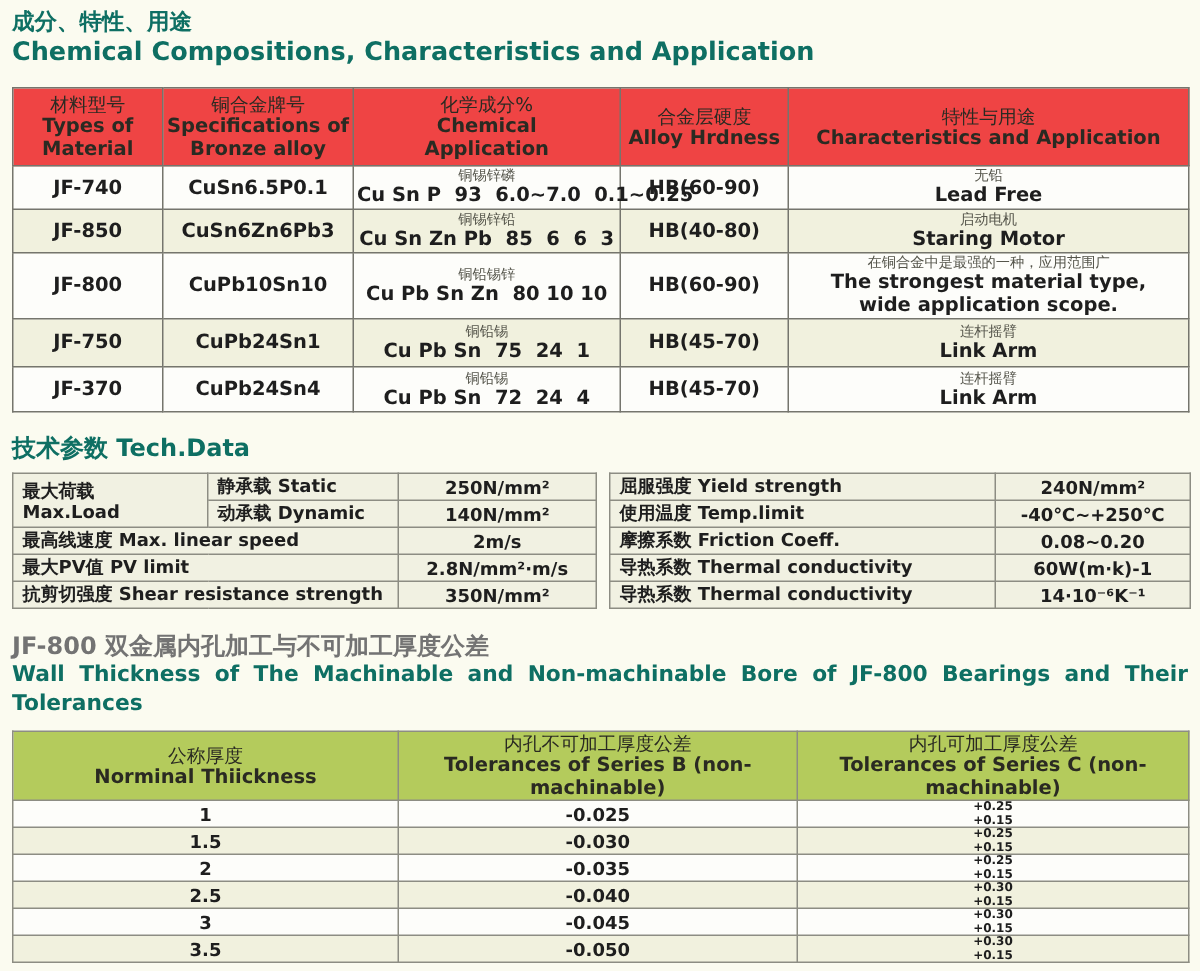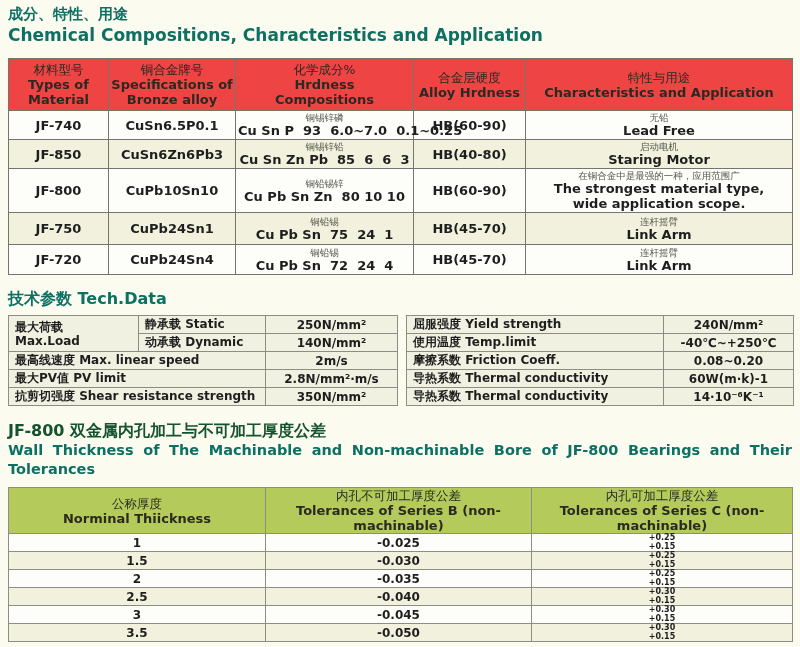--- a/index.html
+++ b/index.html
@@ -10,21 +10,21 @@
     font-family:"DejaVu Sans","Liberation Sans",sans-serif;
     color:#1e1e1e;
     overflow:hidden;
   }
   .page { padding:5px 8px; }
 
   
   .title-zh { color:#0e6f63; font-size:15px; font-weight:bold; line-height:19px; margin:0; }
   .title-en { color:#0e6f63; font-size:17px; font-weight:bold; line-height:22px; margin:0 0 2px 0; }
   .sec2-title { color:#0e6f63; font-size:16px; font-weight:bold; line-height:20px; margin:14px 0 6px 0; }
-  .sec3-title-zh { color:#14532d; font-size:16px; font-weight:bold; line-height:21px; margin:14px 0 0 0; }
+  .sec3-title-zh { color:#737373; font-size:16px; font-weight:bold; line-height:21px; margin:14px 0 0 0; }
   .sec3-title-en { color:#0e6f63; font-size:14.5px; font-weight:bold; line-height:19px; margin:0 0 6px 0; text-align:justify; }
 
   table { border-collapse:collapse; table-layout:fixed; }
 
   
   .comp-table { width:784px; margin-top:12px; }
   .comp-table th, .comp-table td { border:1px solid #75756d; padding:1px 2px; text-align:center; vertical-align:middle; }
   .comp-table th { background:#ef4444; height:52px; font-weight:normal; }
   .hdr-zh { font-size:12.5px; color:#2a2a22; line-height:15px; }
   .hdr-en { font-size:13px; font-weight:bold; color:#2a2a22; line-height:15px; }
@@ -78,21 +78,21 @@
       <th>
         <div class="hdr-zh">材料型号</div>
         <div class="hdr-en">Types of Material</div>
       </th>
       <th>
         <div class="hdr-zh">铜合金牌号</div>
         <div class="hdr-en">Specifications of Bronze alloy</div>
       </th>
       <th>
         <div class="hdr-zh">化学成分%</div>
-        <div class="hdr-en narrow">Hrdness Compositions</div>
+        <div class="hdr-en narrow">Chemical Application</div>
       </th>
       <th>
         <div class="hdr-zh">合金层硬度</div>
         <div class="hdr-en">Alloy Hrdness</div>
       </th>
       <th>
         <div class="hdr-zh">特性与用途</div>
         <div class="hdr-en">Characteristics and Application</div>
       </th>
     </tr>
@@ -148,21 +148,21 @@
         <div class="comp-en">Cu Pb Sn  75  24  1</div>
       </td>
       <td class="cell-main">HB(45-70)</td>
       <td>
         <div class="zh-small">连杆摇臂</div>
         <div class="char-en">Link Arm</div>
       </td>
     </tr>
 
     <tr class="row-white" style="height:30px">
-      <td class="cell-main">JF-720</td>
+      <td class="cell-main">JF-370</td>
       <td class="cell-main">CuPb24Sn4</td>
       <td>
         <div class="zh-small">铜铅锡</div>
         <div class="comp-en">Cu Pb Sn  72  24  4</div>
       </td>
       <td class="cell-main">HB(45-70)</td>
       <td>
         <div class="zh-small">连杆摇臂</div>
         <div class="char-en">Link Arm</div>
       </td>

